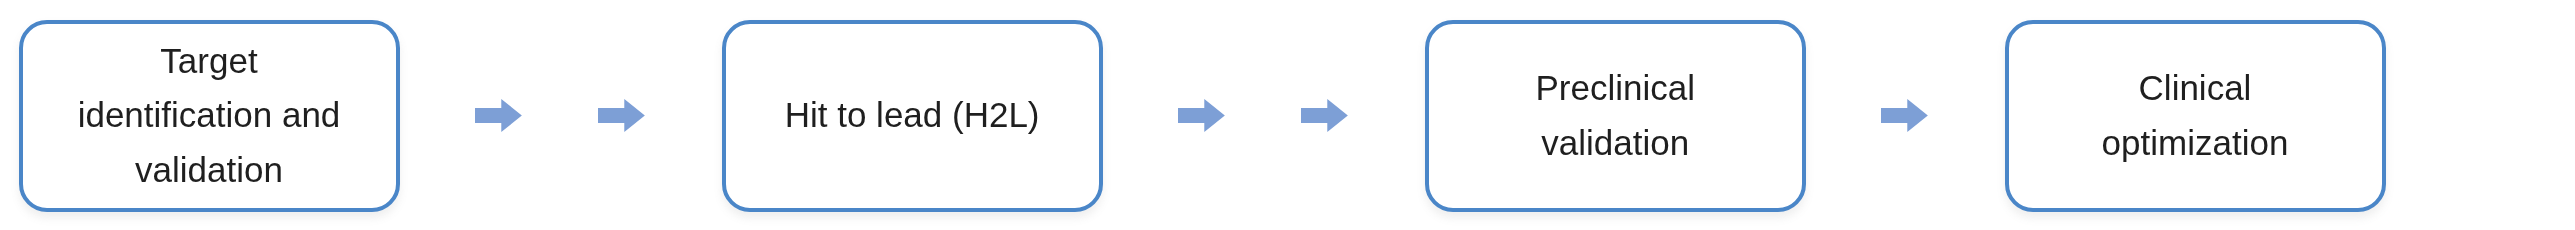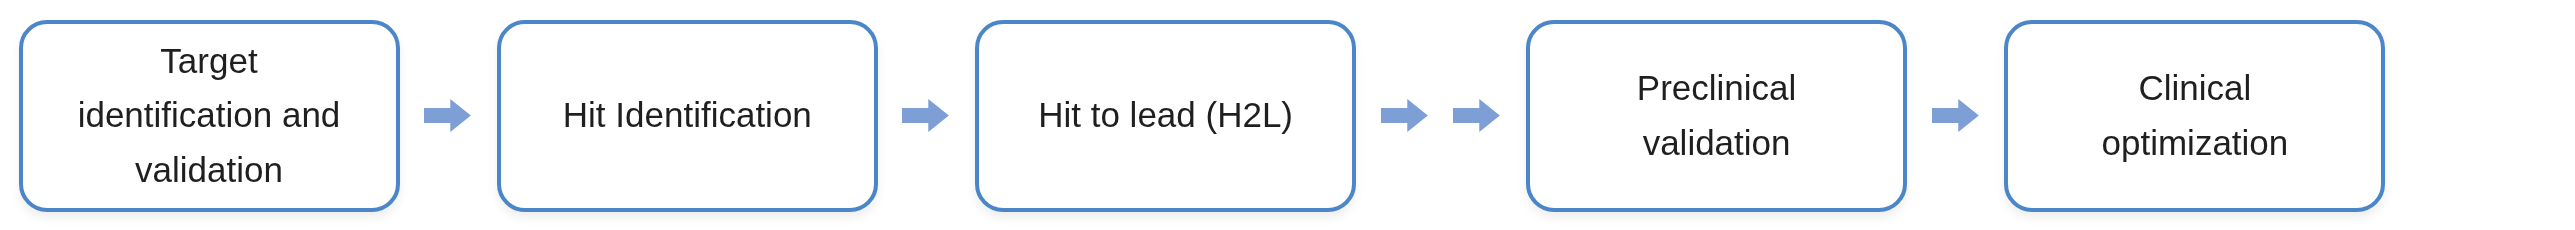--- a/index.html
+++ b/index.html
@@ -63,23 +63,20 @@
     <div class="stage-box">
       <span class="stage-label">Target
 identification and
 validation</span>
     </div>
 
     <svg class="arrow" viewBox="0 0 84 64" aria-hidden="true">
       <polygon points="0,19 46,19 46,3 82,32 46,61 46,45 0,45"></polygon>
     </svg>
 
-    <div class="stage-box">
-      <span class="stage-label">Hit Identification</span>
-    </div>
 
     <svg class="arrow" viewBox="0 0 84 64" aria-hidden="true">
       <polygon points="0,19 46,19 46,3 82,32 46,61 46,45 0,45"></polygon>
     </svg>
 
     <div class="stage-box">
       <span class="stage-label">Hit to lead (H2L)</span>
     </div>
 
     <svg class="arrow" viewBox="0 0 84 64" aria-hidden="true">

